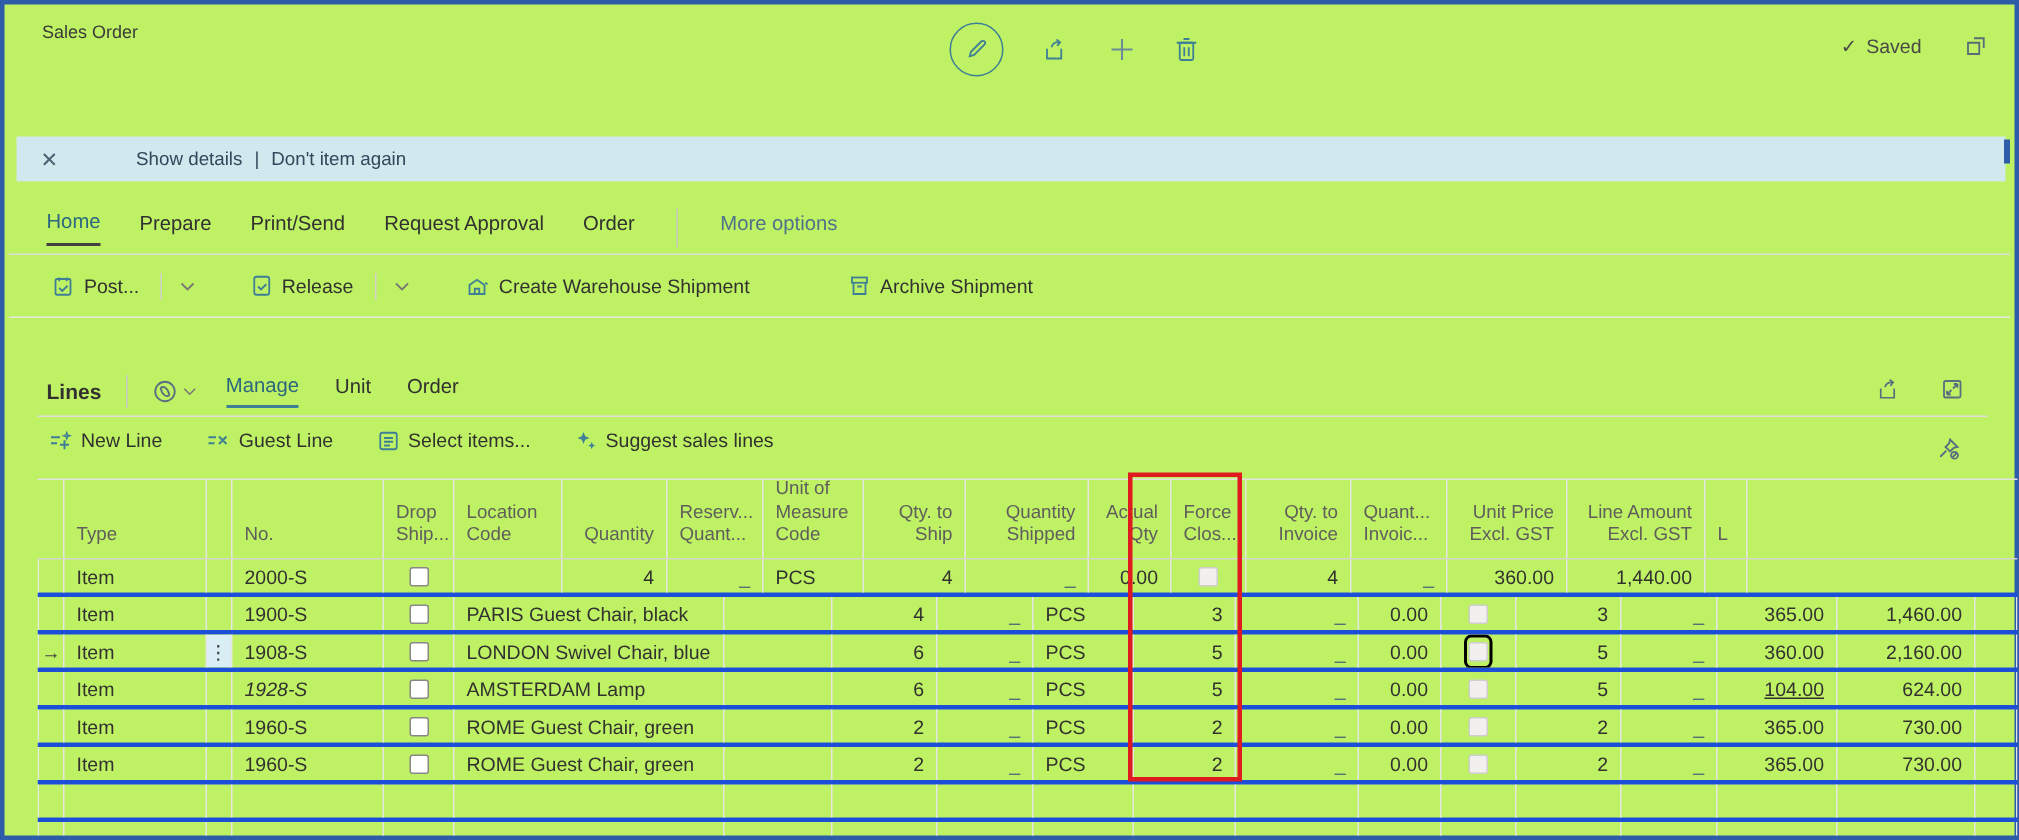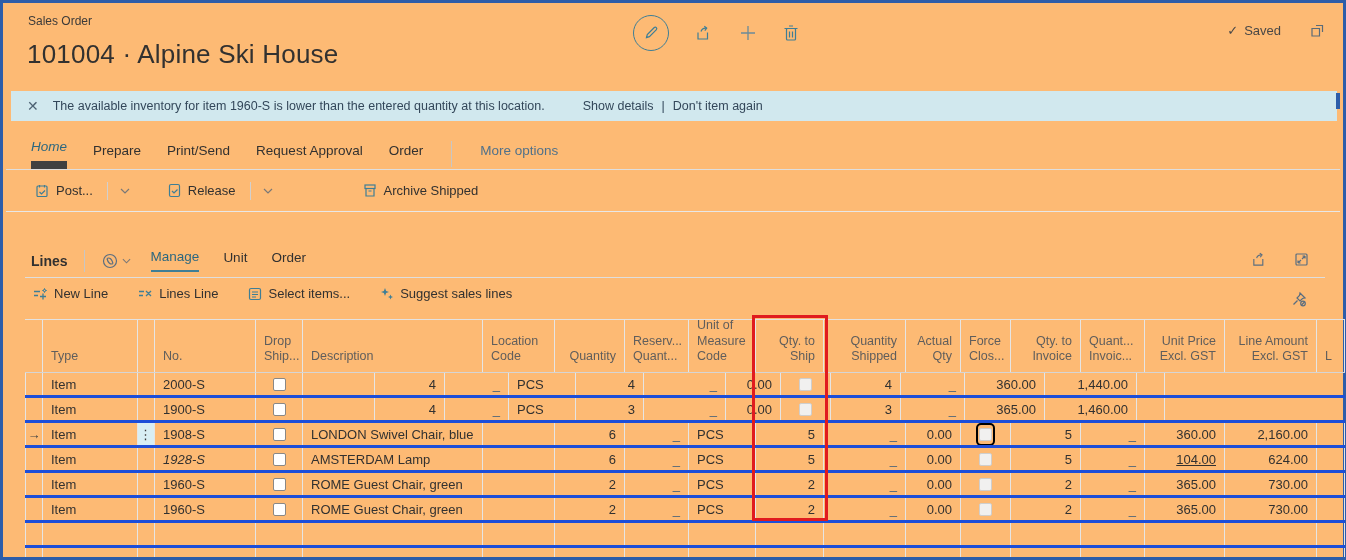--- a/index.html
+++ b/index.html
@@ -2,21 +2,21 @@
 <html><head>
 <meta charset="utf-8">
 <style>
   * { margin:0; padding:0; box-sizing:border-box; }
   html,body { width:1346px; height:560px; }
   body {
     font-family:"Liberation Sans", sans-serif;
     background:#fff; color:#323130; position:relative; overflow:hidden;
   }
   .window {
-    position:absolute; inset:0; border:3px solid #2d5da9; background:#fdba74;
+    position:absolute; inset:0; border:3px solid #2d5da9; background:#bef264;
   }
 
   
   .caption { position:absolute; left:25px; top:11px; font-size:12px; color:#3b3a39; }
   .page-title { position:absolute; left:24px; top:36px; font-size:26px; font-weight:300; color:#323130; letter-spacing:.2px; }
   .top-icons { position:absolute; left:630px; top:12px; display:flex; align-items:center; gap:26px; color:#3e7e96; }
   .icon-btn { display:flex; align-items:center; justify-content:center; cursor:pointer; }
   .pencil-circle { width:36px; height:36px; border:1.3px solid #3e7e96; border-radius:50%; }
   .saved { position:absolute; right:62px; top:20px; font-size:13px; color:#494847; display:flex; gap:6px; align-items:center; }
   .popout-top { position:absolute; right:18px; top:20px; color:#5a6b78; }
@@ -27,21 +27,21 @@
     background:#d1e8ee; display:flex; align-items:center; font-size:12.5px; color:#33475a;
   }
   .notif-close { margin:0 14px 0 16px; font-size:14px; color:#4d6273; cursor:pointer; }
   .notif-links { margin-left:38px; display:flex; gap:8px; }
   .notif-link { cursor:pointer; color:#33475a; }
   .scroll-sliver { position:absolute; right:3px; top:90px; width:4px; height:16px; background:#2d5da9; }
 
   
   .tabs { position:absolute; left:28px; top:136px; display:flex; align-items:center; gap:26px; font-size:13.5px; color:#323130; }
   .tab { cursor:pointer; padding-bottom:7px; }
-  .tab.active { color:#2c677f; border-bottom:8px solid #404040;font-style:italic; }
+  .tab.active { color:#2c677f; border-bottom:2px solid #404040; }
   .tab-divider { width:1px; height:26px; background:#c8c6c4; margin:0 2px; }
   .more-options { color:#50718a; cursor:pointer; padding-bottom:7px; }
   .hr-tabs { position:absolute; left:3px; right:3px; top:166px; height:1px; background:#dfdedd; }
 
   
   .actionbar { position:absolute; left:30px; top:176px; display:flex; align-items:center; gap:10px; font-size:13px; color:#323130; }
   .action { display:flex; align-items:center; gap:7px; cursor:pointer; padding:4px 2px; }
   .action .aicon { color:#3e7e96; display:flex; }
   .split-divider { width:1px; height:18px; background:#d2d0ce; margin:0 2px; }
   .chev { color:#7a7877; display:flex; cursor:pointer; }
@@ -125,25 +125,23 @@
   <div class="saved">
     <span>✓</span>
     <span>Saved</span>
   </div>
   <span class="popout-top icon-btn">
     <svg width="15" height="15" viewBox="0 0 15 15" fill="none" stroke="#5a6b78" stroke-width="1.2">
         <path d="M2 5.5h7.5V13H2zM6 2.5h6.5V9"></path>
       </svg>
   </span>
 
-  <div class="page-title">101004 · Alpine Ski House</div>
 
   <div class="notification">
     <span class="notif-close">✕</span>
-    <span>The available inventory for item 1960-S is lower than the entered quantity at this location.</span>
     <span class="notif-links">
       <span class="notif-link">Show details</span>
       <span>|</span>
       <span class="notif-link">Don't item again</span>
     </span>
   </div>
   <div class="scroll-sliver"></div>
 
   <div class="tabs">
     <span class="tab active">Home</span>
@@ -182,30 +180,40 @@
       </span>
       <span>Release</span>
     </span>
     <span class="split-divider"></span>
     <span class="chev">
       <svg width="10" height="6" viewBox="0 0 10 6" fill="none" stroke="#7a7877" stroke-width="1.2">
           <path d="M1 1l4 4 4-4"></path>
         </svg>
     </span>
     <span class="action-gap"></span>
+    <span class="action">
+      <span class="aicon">
+        <svg width="15" height="14" viewBox="0 0 15 14" fill="none" stroke="#3e7e96" stroke-width="1.2">
+            <path d="M2 6l5-3.5L12 6v6H2z"></path>
+            <path d="M5.5 12V8.5h3V12"></path>
+            <path d="M12.5 4.5l1.5 1"></path>
+          </svg>
+      </span>
+      <span>Create Warehouse Shipment</span>
+    </span>
     <span class="action-gap"></span>
     <span class="action-gap"></span>
     <span class="action">
       <span class="aicon">
         <svg width="14" height="15" viewBox="0 0 14 15" fill="none" stroke="#3e7e96" stroke-width="1.2">
             <rect x="2" y="2" width="10" height="3.5"></rect>
             <path d="M3 5.5v7.5h8V5.5M5.5 8h3"></path>
           </svg>
       </span>
-      <span>Archive Shipped</span>
+      <span>Archive Shipment</span>
     </span>
   </div>
   <div class="hr-actions"></div>
 
   <div class="lines-header">
     <span class="lines-label">Lines</span>
     <span class="v-div"></span>
     <span class="dyn-icon">
       <svg width="18" height="18" viewBox="0 0 18 18" fill="none" stroke="#5a6e80" stroke-width="1.2">
           <circle cx="9" cy="9" r="6.5"></circle>
@@ -245,21 +253,21 @@
           </svg>
       </span>
       <span>New Line</span>
     </span>
     <span class="line-action">
       <span class="aicon">
         <svg width="15" height="13" viewBox="0 0 15 13" fill="none" stroke="#3e7e96" stroke-width="1.3">
             <path d="M1 4.5h5M1 8.5h4M8 4l5 5M13 4l-5 5"></path>
           </svg>
       </span>
-      <span>Lines Line</span>
+      <span>Guest Line</span>
     </span>
     <span class="line-action">
       <span class="aicon">
         <svg width="14" height="14" viewBox="0 0 14 14" fill="none" stroke="#3e7e96" stroke-width="1.2">
             <rect x="1.5" y="1.5" width="11" height="11" rx="1.5"></rect>
             <path d="M4 5h6M4 7.5h6M4 10h4"></path>
           </svg>
       </span>
       <span>Select items...</span>
     </span>
@@ -283,21 +291,20 @@
   </span>
 
   <div class="grid-wrap">
     <div class="thead trow" id="thead">
         <div class="th" style="width: 18px;"></div>
         <div class="th" style="width: 95px;">Type</div>
         <div class="th" style="width: 17px;"></div>
         <div class="th" style="width: 101px;">No.</div>
         <div class="th" style="width: 47px;">Drop
 Ship...</div>
-        <div class="th" style="width: 180px;">Description</div>
         <div class="th" style="width: 72px;">Location
 Code</div>
         <div class="th h-r" style="width: 70px;">Quantity</div>
         <div class="th" style="width: 64px;">Reserv...
 Quant...</div>
         <div class="th" style="width: 67px;">Unit of
 Measure
 Code</div>
         <div class="th h-r" style="width: 68px;">Qty. to
 Ship</div>
@@ -343,20 +350,21 @@
           <div class="td" style="width: 28px;"></div>
         </div>
         <div class="trow tr">
           <div class="td sel" style="width: 18px;"></div>
           <div class="td" style="width: 95px;">Item</div>
           <div class="td" style="width: 17px;"></div>
           <div class="td" style="width: 101px;">1900-S</div>
           <div class="td al-c" style="width: 47px;">
             <span class="cbx"></span>
           </div>
+          <div class="td" style="width: 180px;">PARIS Guest Chair, black</div>
           <div class="td" style="width: 72px;"></div>
           <div class="td al-r" style="width: 70px;">4</div>
           <div class="td al-r drill" style="width: 64px;">_</div>
           <div class="td" style="width: 67px;">PCS</div>
           <div class="td al-r" style="width: 68px;">3</div>
           <div class="td al-r drill" style="width: 82px;">_</div>
           <div class="td al-r" style="width: 55px;">0.00</div>
           <div class="td al-c" style="width: 50px;">
             <span class="cbx disabled"></span>
           </div>

